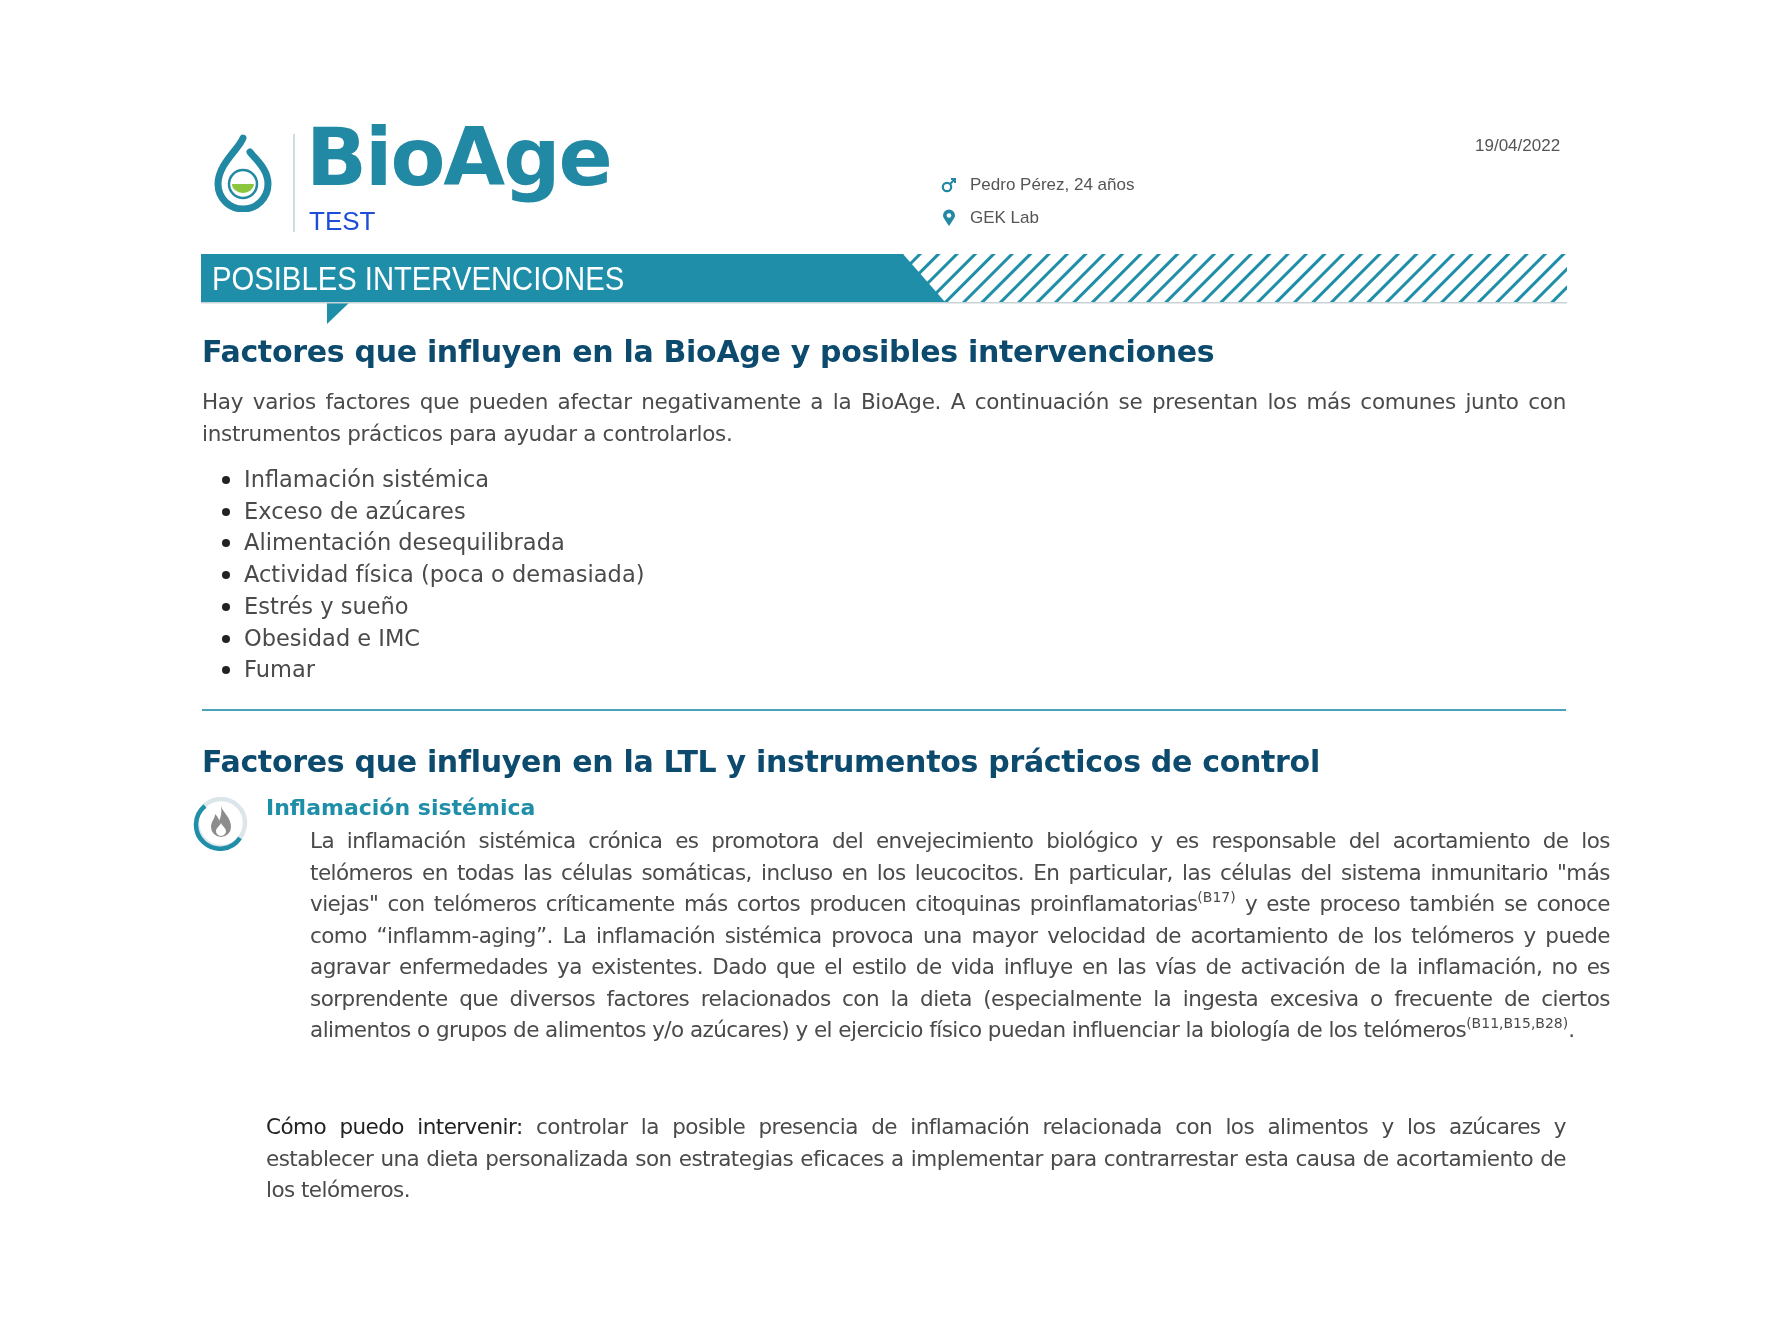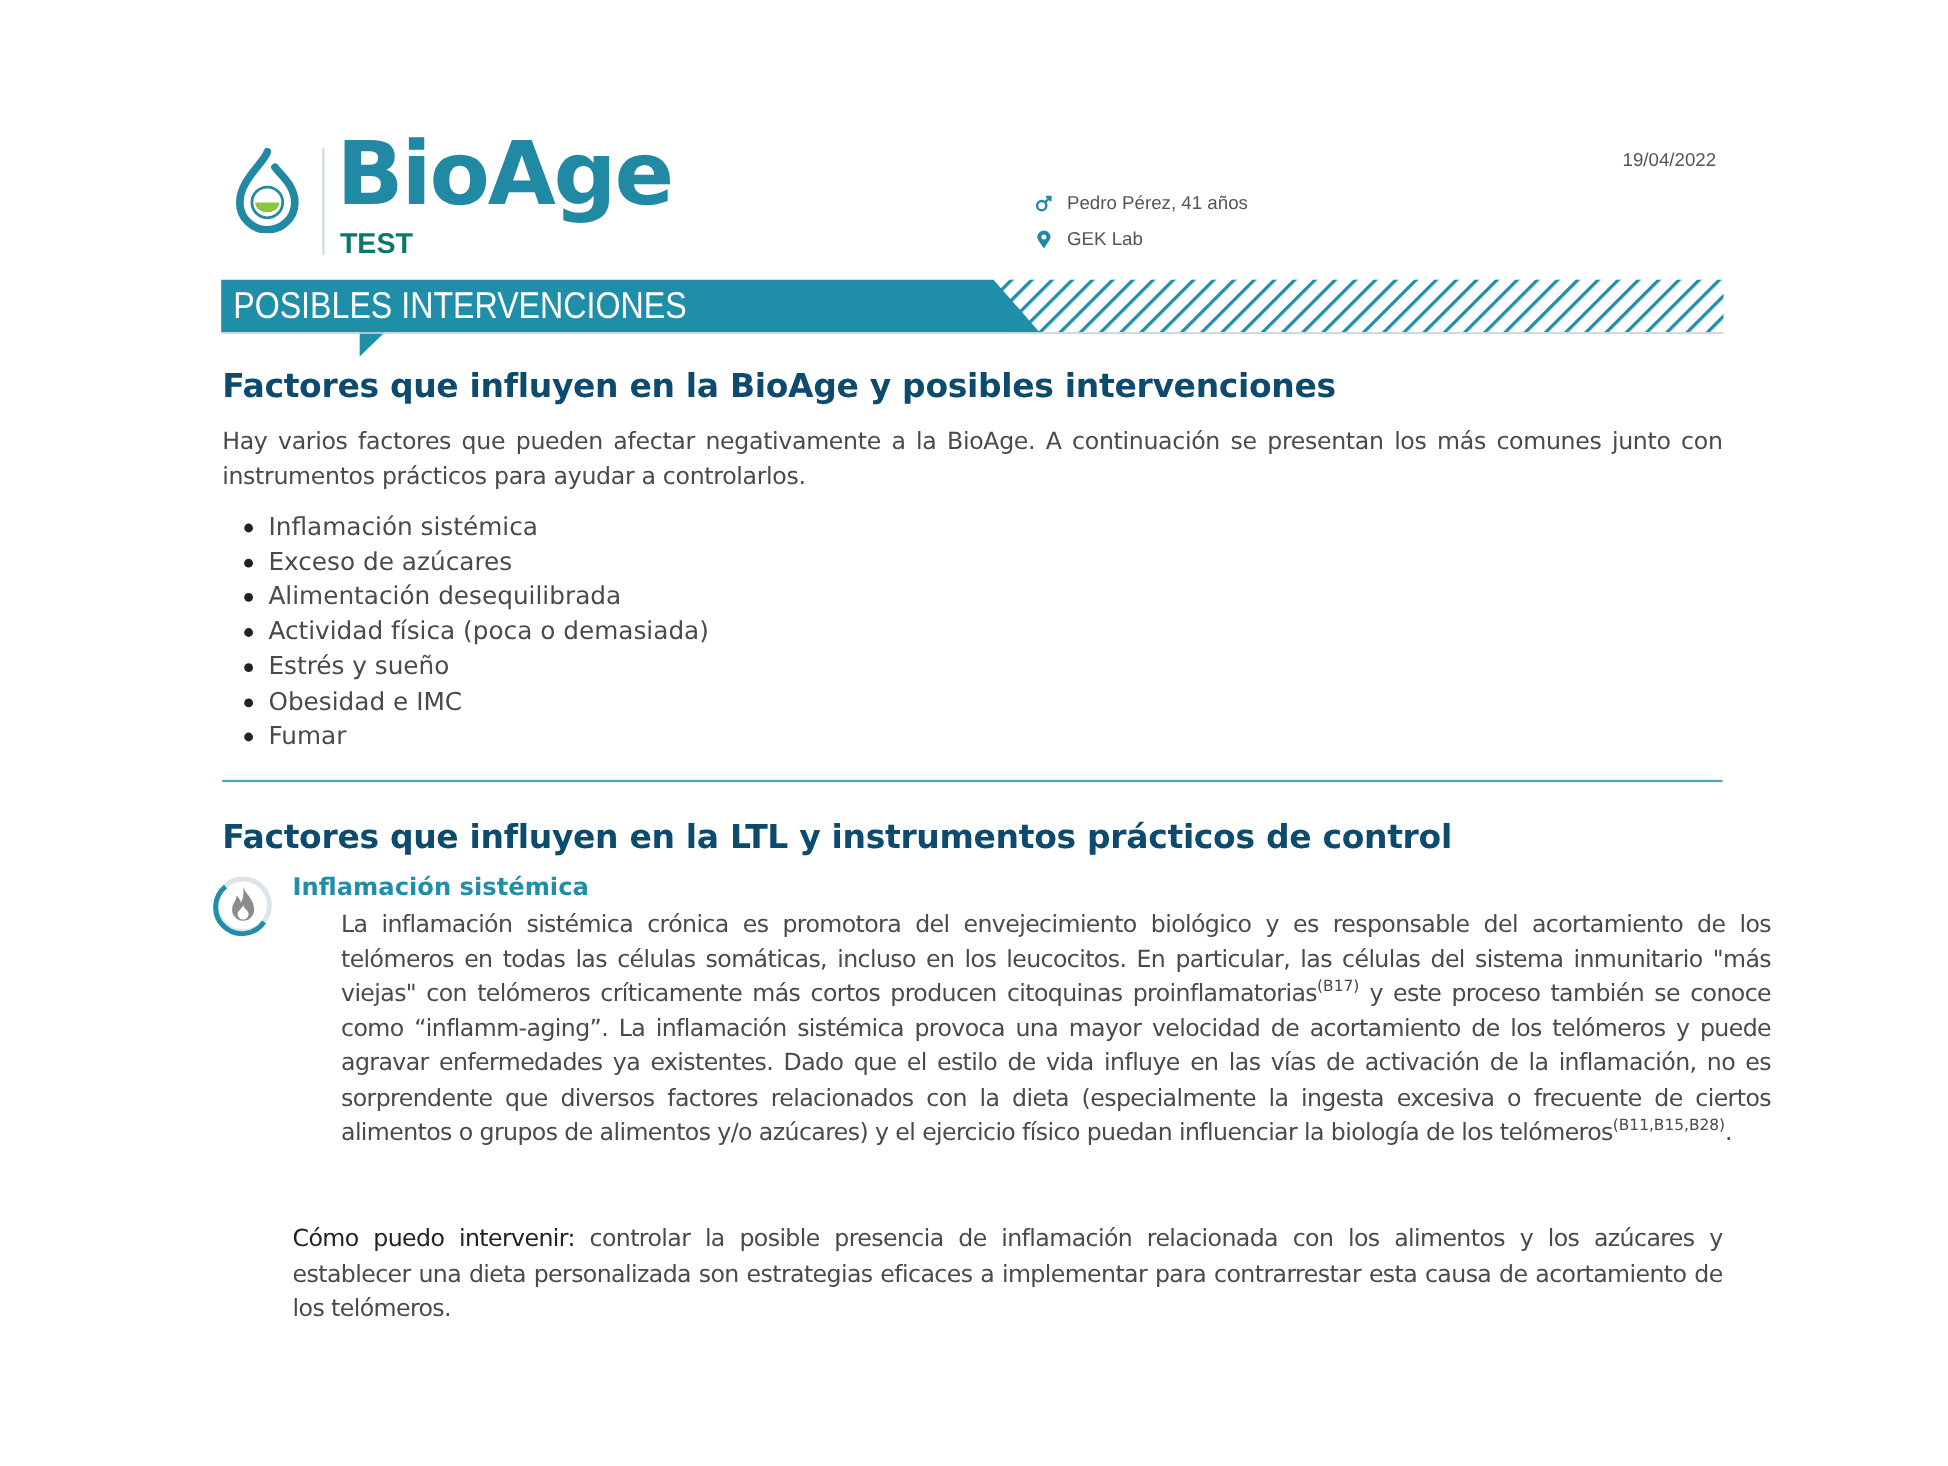--- a/index.html
+++ b/index.html
@@ -8,21 +8,21 @@
   .abs { position:absolute; }
 
   
   #logo { left:210px; top:128px; width:400px; height:110px; }
   #logo-drop { position:absolute; left:0; top:6px; width:66px; height:78px; }
   #logo-brand { position:absolute; left:2px; top:88px; font-family:"Liberation Sans", sans-serif; font-size:16px; color:#2389a3; letter-spacing:0px;margin-top:41px; }
   #logo-brand b { font-weight:bold; }
   #logo-brand span { font-weight:normal; }
   #logo-sep { position:absolute; left:83px; top:6px; width:2px; height:98px; background:#cfdde2; }
   #logo-title { position:absolute; left:96px; top:-10px; font-family:"DejaVu Sans", sans-serif; font-weight:bold; font-size:80px; color:#2189a4; letter-spacing:-2px; line-height:1; }
-  #logo-sub { position:absolute; left:99px; top:80px; font-family:"Liberation Sans", sans-serif; font-weight:bold; font-size:26px; color:#0f766e; line-height:1; }
+  #logo-sub { position:absolute; left:99px; top:80px; font-family:"Liberation Sans", sans-serif; font-weight:normal; font-size:26px; color:#1d4ed8; line-height:1; }
 
   #report-date { left:1475px; top:136px; font-family:"Liberation Sans", sans-serif; font-size:17px; color:#555; }
   .meta-row { position:absolute; left:940px; font-family:"Liberation Sans", sans-serif; font-size:17px; color:#555; display:flex; align-items:center; }
   .meta-row .ico { width:18px; height:18px; margin-right:12px; display:inline-flex; align-items:center; justify-content:center; }
   #meta-patient { top:175px; }
   #meta-lab { top:208px; }
 
   
   #banner { left:201px; top:254px; width:1366px; height:70px; }
   #banner svg { position:absolute; left:0; top:0; }
@@ -65,21 +65,21 @@
 
 <div id="report-date" class="abs">19/04/2022</div>
 
 <div id="meta-patient" class="meta-row">
   <span class="ico">
     <svg width="16" height="16" viewBox="0 0 16 16">
         <circle cx="6" cy="10" r="4.2" fill="none" stroke="#2189a4" stroke-width="2.2"></circle>
         <path d="M9 7 L14 2 M10 2 L14 2 L14 6" fill="none" stroke="#2189a4" stroke-width="2"></path>
       </svg>
   </span>
-  <span>Pedro Pérez, 41 años</span>
+  <span>Pedro Pérez, 24 años</span>
 </div>
 <div id="meta-lab" class="meta-row">
   <span class="ico">
     <svg width="14" height="18" viewBox="0 0 14 18">
         <path d="M7 17 C 3 11, 1 8.5, 1 6.5 A 6 6 0 0 1 13 6.5 C 13 8.5, 11 11, 7 17 Z" fill="#2189a4"></path>
         <circle cx="7" cy="6.5" r="2.3" fill="#fff"></circle>
       </svg>
   </span>
   <span>GEK Lab</span>
 </div>

